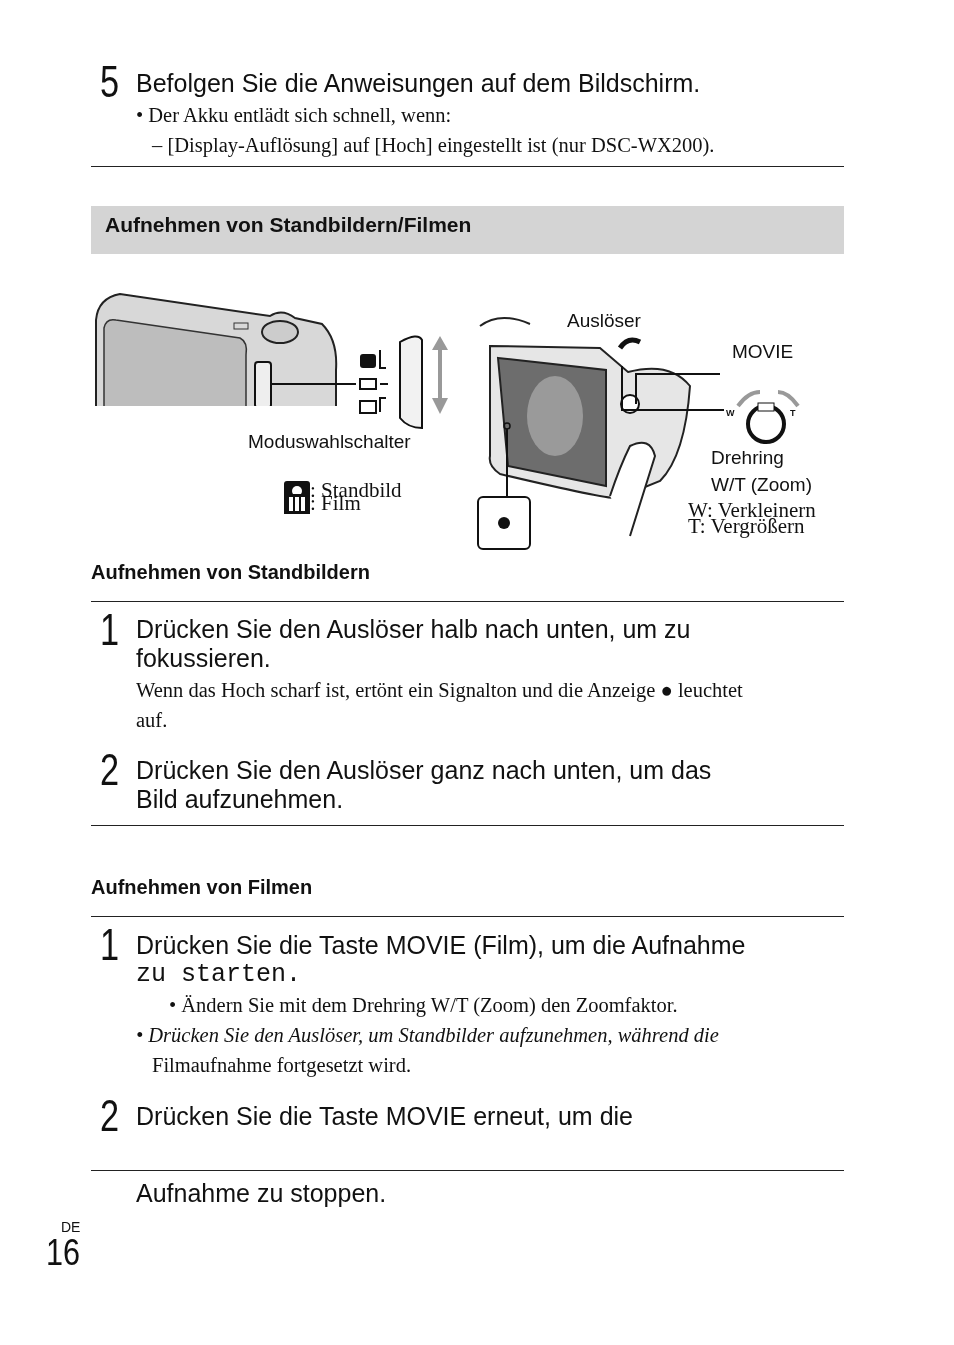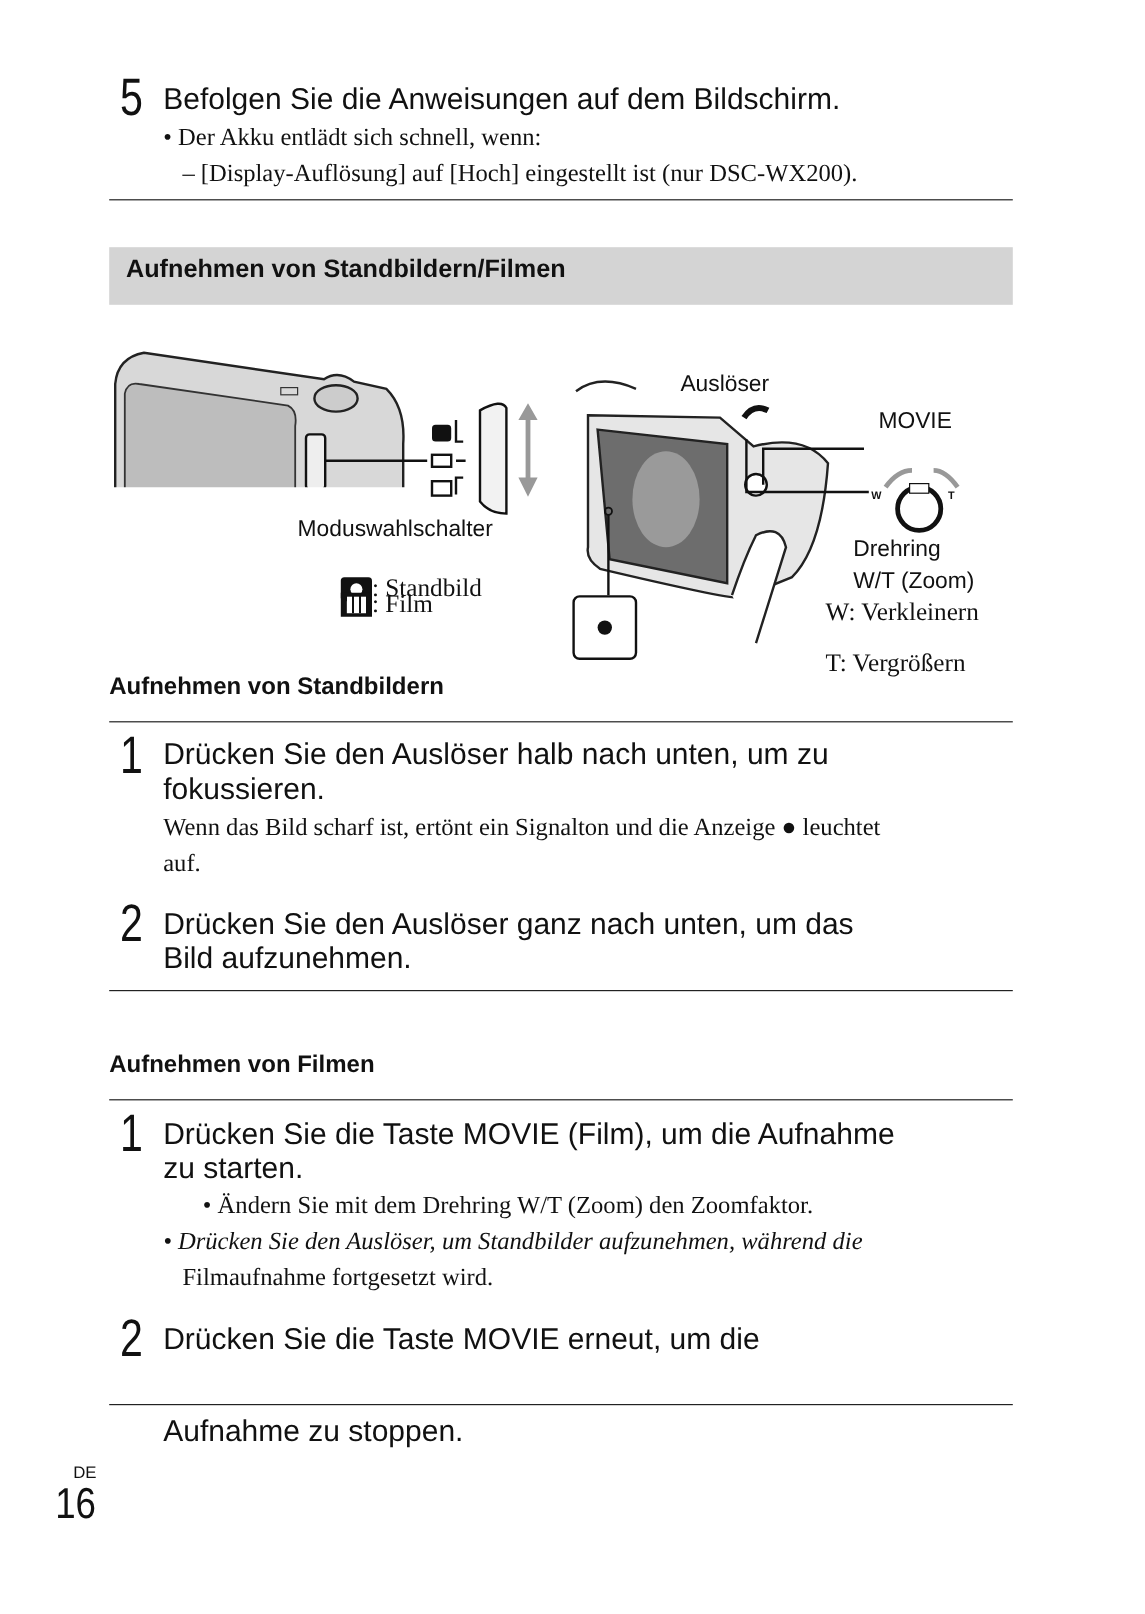--- a/index.html
+++ b/index.html
@@ -77,43 +77,43 @@
   <div class="abs" style="left:17px;top:190px;width:54px;height:54px;border:2px solid #111;border-radius:6px;box-sizing:border-box;">
     <span class="abs" style="left:19px;top:19px;width:12px;height:12px;background:#111;border-radius:50%;"></span>
   </div>
   <div class="abs label" style="left:107px;top:4px;">Auslöser</div>
   <div class="abs label" style="left:272px;top:35px;">MOVIE</div>
   <div class="abs sans" style="left:266px;top:102px;font-size:9px;font-weight:bold;">W</div>
   <div class="abs sans" style="left:330px;top:102px;font-size:9px;font-weight:bold;">T</div>
   <div class="abs label" style="left:251px;top:141px;">Drehring</div>
   <div class="abs label" style="left:251px;top:168px;">W/T (Zoom)</div>
   <div class="abs caption" style="left:228px;top:192px;">W: Verkleinern</div>
-  <div class="abs caption" style="left:228px;top:234px;">T: Vergrößern</div>
+  <div class="abs caption" style="left:228px;top:208px;">T: Vergrößern</div>
 </div>
 
 <div class="abs subhead" style="left:91px;top:561px;text-align:right;">Aufnehmen von Standbildern</div>
 <div class="rule" style="top:601px;"></div>
 
 <div class="abs stepnum" style="left:100px;top:610px;">1</div>
 <div class="abs steptitle" style="left:136px;top:615px;">Drücken Sie den Auslöser halb nach unten, um zu</div>
 <div class="abs steptitle" style="left:136px;top:644px;">fokussieren.</div>
-<div class="abs note" style="left:136px;top:675px;">Wenn das Bild scharf ist, ertönt ein Signalton und die Anzeige ● leuchtet</div>
+<div class="abs note" style="left:136px;top:675px;">Wenn das Hoch scharf ist, ertönt ein Signalton und die Anzeige ● leuchtet</div>
 <div class="abs note" style="left:136px;top:705px;">auf.</div>
 
 <div class="abs stepnum" style="left:100px;top:750px;">2</div>
 <div class="abs steptitle" style="left:136px;top:756px;">Drücken Sie den Auslöser ganz nach unten, um das</div>
 <div class="abs steptitle" style="left:136px;top:785px;">Bild aufzunehmen.</div>
 <div class="rule" style="top:825px;"></div>
 
 <div class="abs subhead" style="left:91px;top:876px;">Aufnehmen von Filmen</div>
 <div class="rule" style="top:916px;"></div>
 
 <div class="abs stepnum" style="left:100px;top:925px;">1</div>
 <div class="abs steptitle" style="left:136px;top:931px;">Drücken Sie die Taste MOVIE (Film), um die Aufnahme</div>
-<div class="abs steptitle" style="left:136px;top:960px;">zu starten.</div>
+<div class="abs steptitle" style="left:136px;top:960px;font-family:Liberation Mono, monospace;">zu starten.</div>
 <div class="abs note" style="left:136px;top:990px;margin-left:33px;">• Ändern Sie mit dem Drehring W/T (Zoom) den Zoomfaktor.</div>
 <div class="abs note" style="left:136px;top:1020px;font-style:italic;">• Drücken Sie den Auslöser, um Standbilder aufzunehmen, während die</div>
 <div class="abs note" style="left:152px;top:1050px;">Filmaufnahme fortgesetzt wird.</div>
 
 <div class="abs stepnum" style="left:100px;top:1096px;">2</div>
 <div class="abs steptitle" style="left:136px;top:1102px;">Drücken Sie die Taste MOVIE erneut, um die</div>
 <div class="abs steptitle" style="left:136px;top:1131px;margin-top:48px;">Aufnahme zu stoppen.</div>
 <div class="rule" style="top:1170px;"></div>
 
 <div class="abs sans" style="left:61px;top:1219px;font-size:14px;">DE</div>

